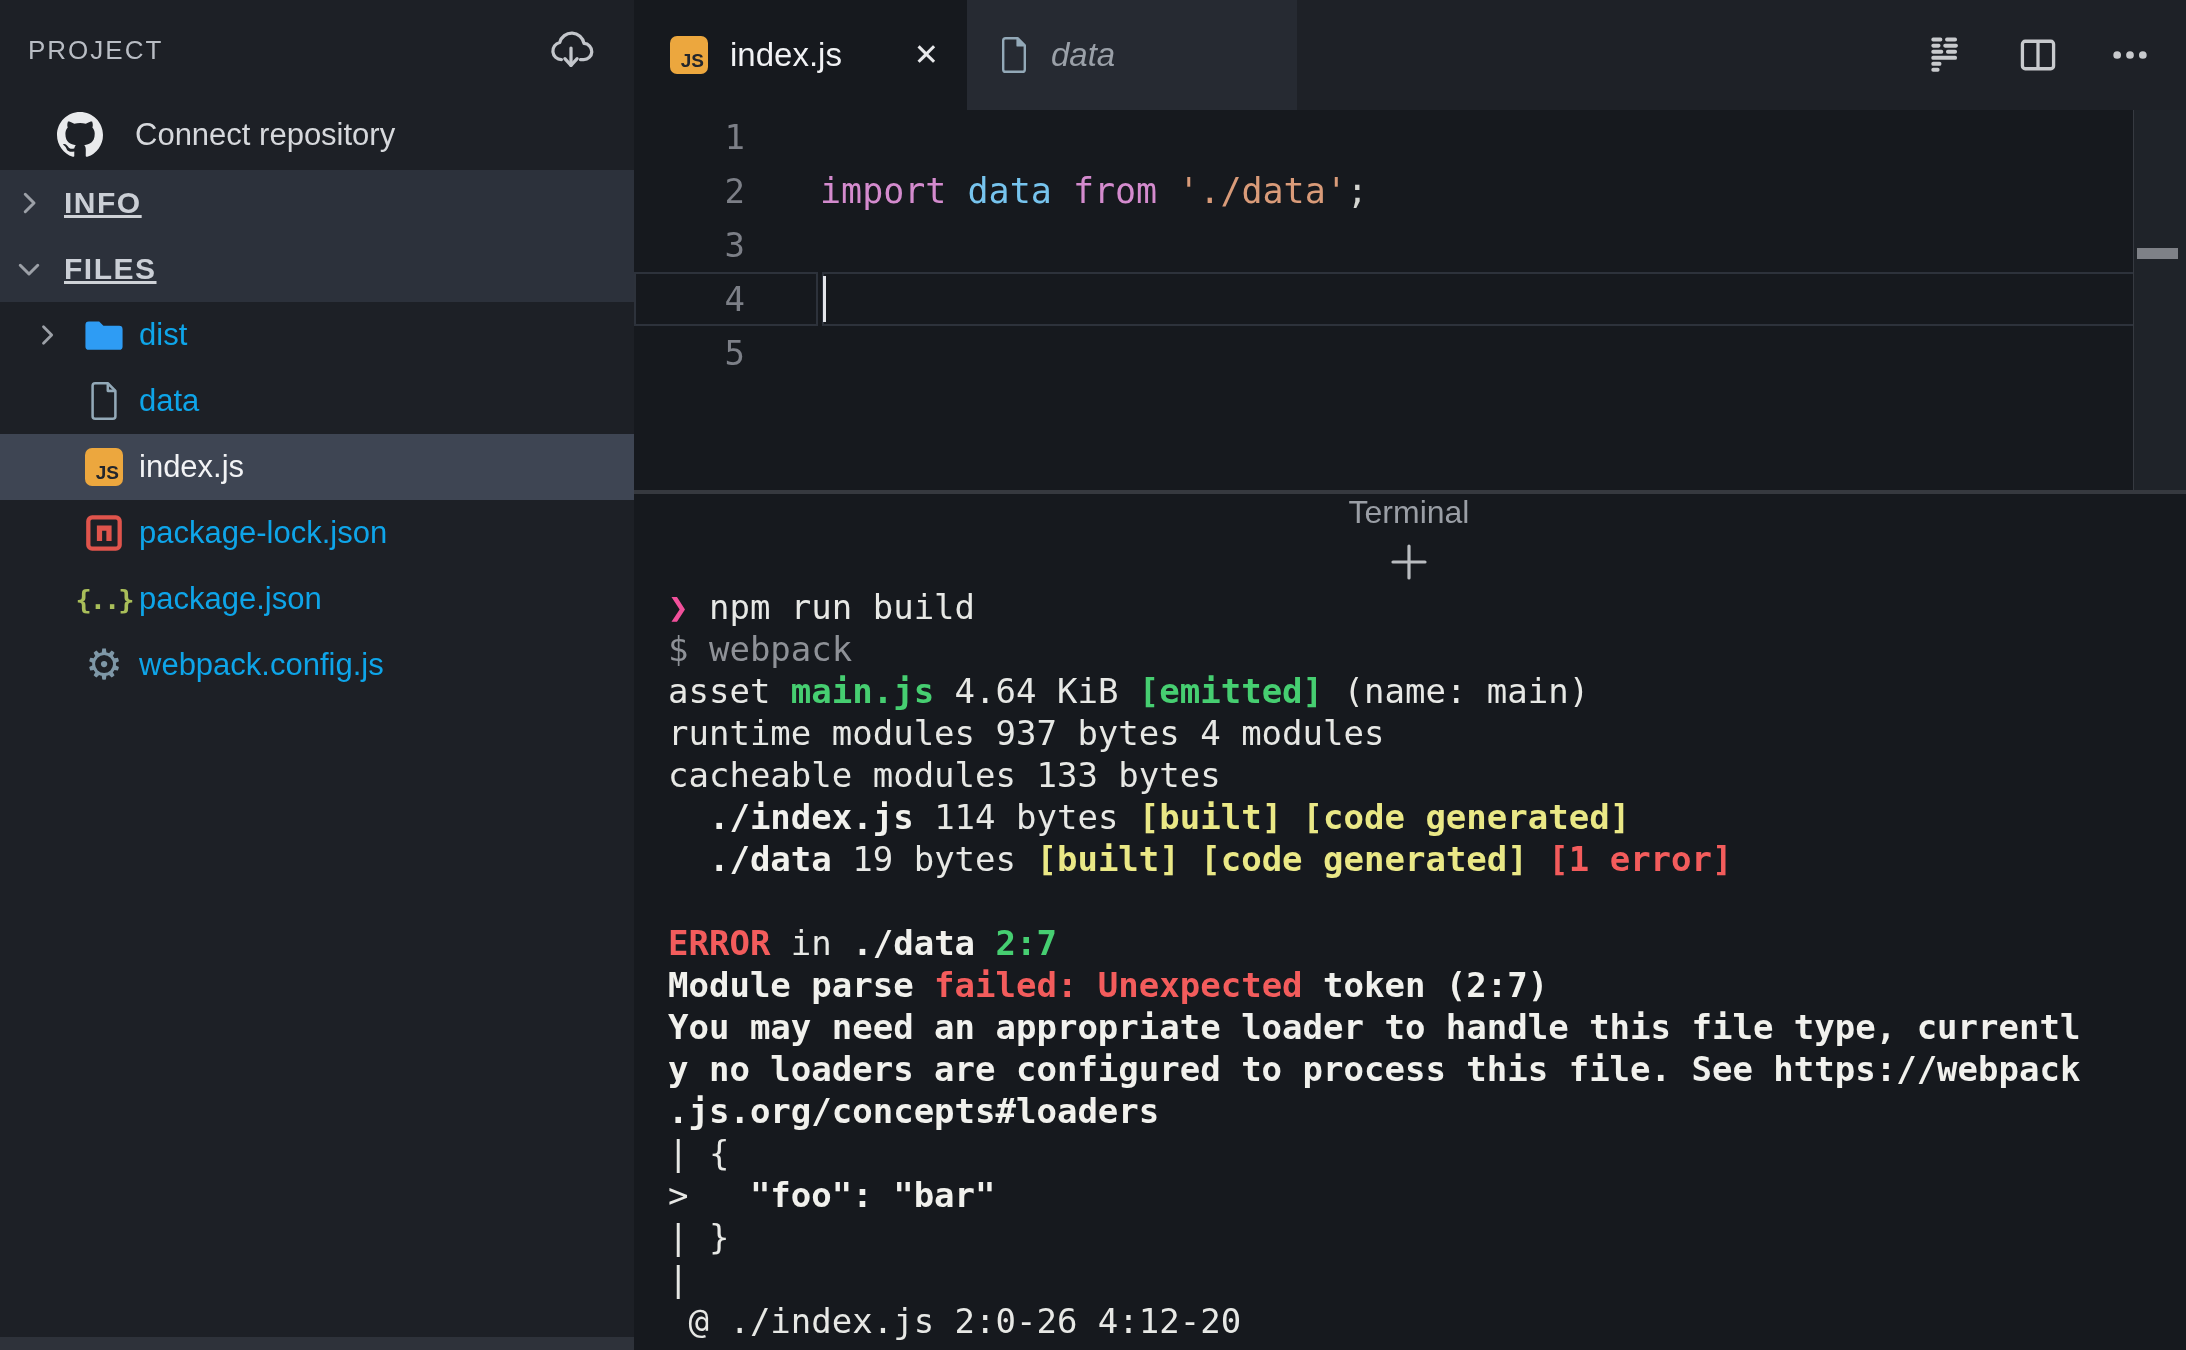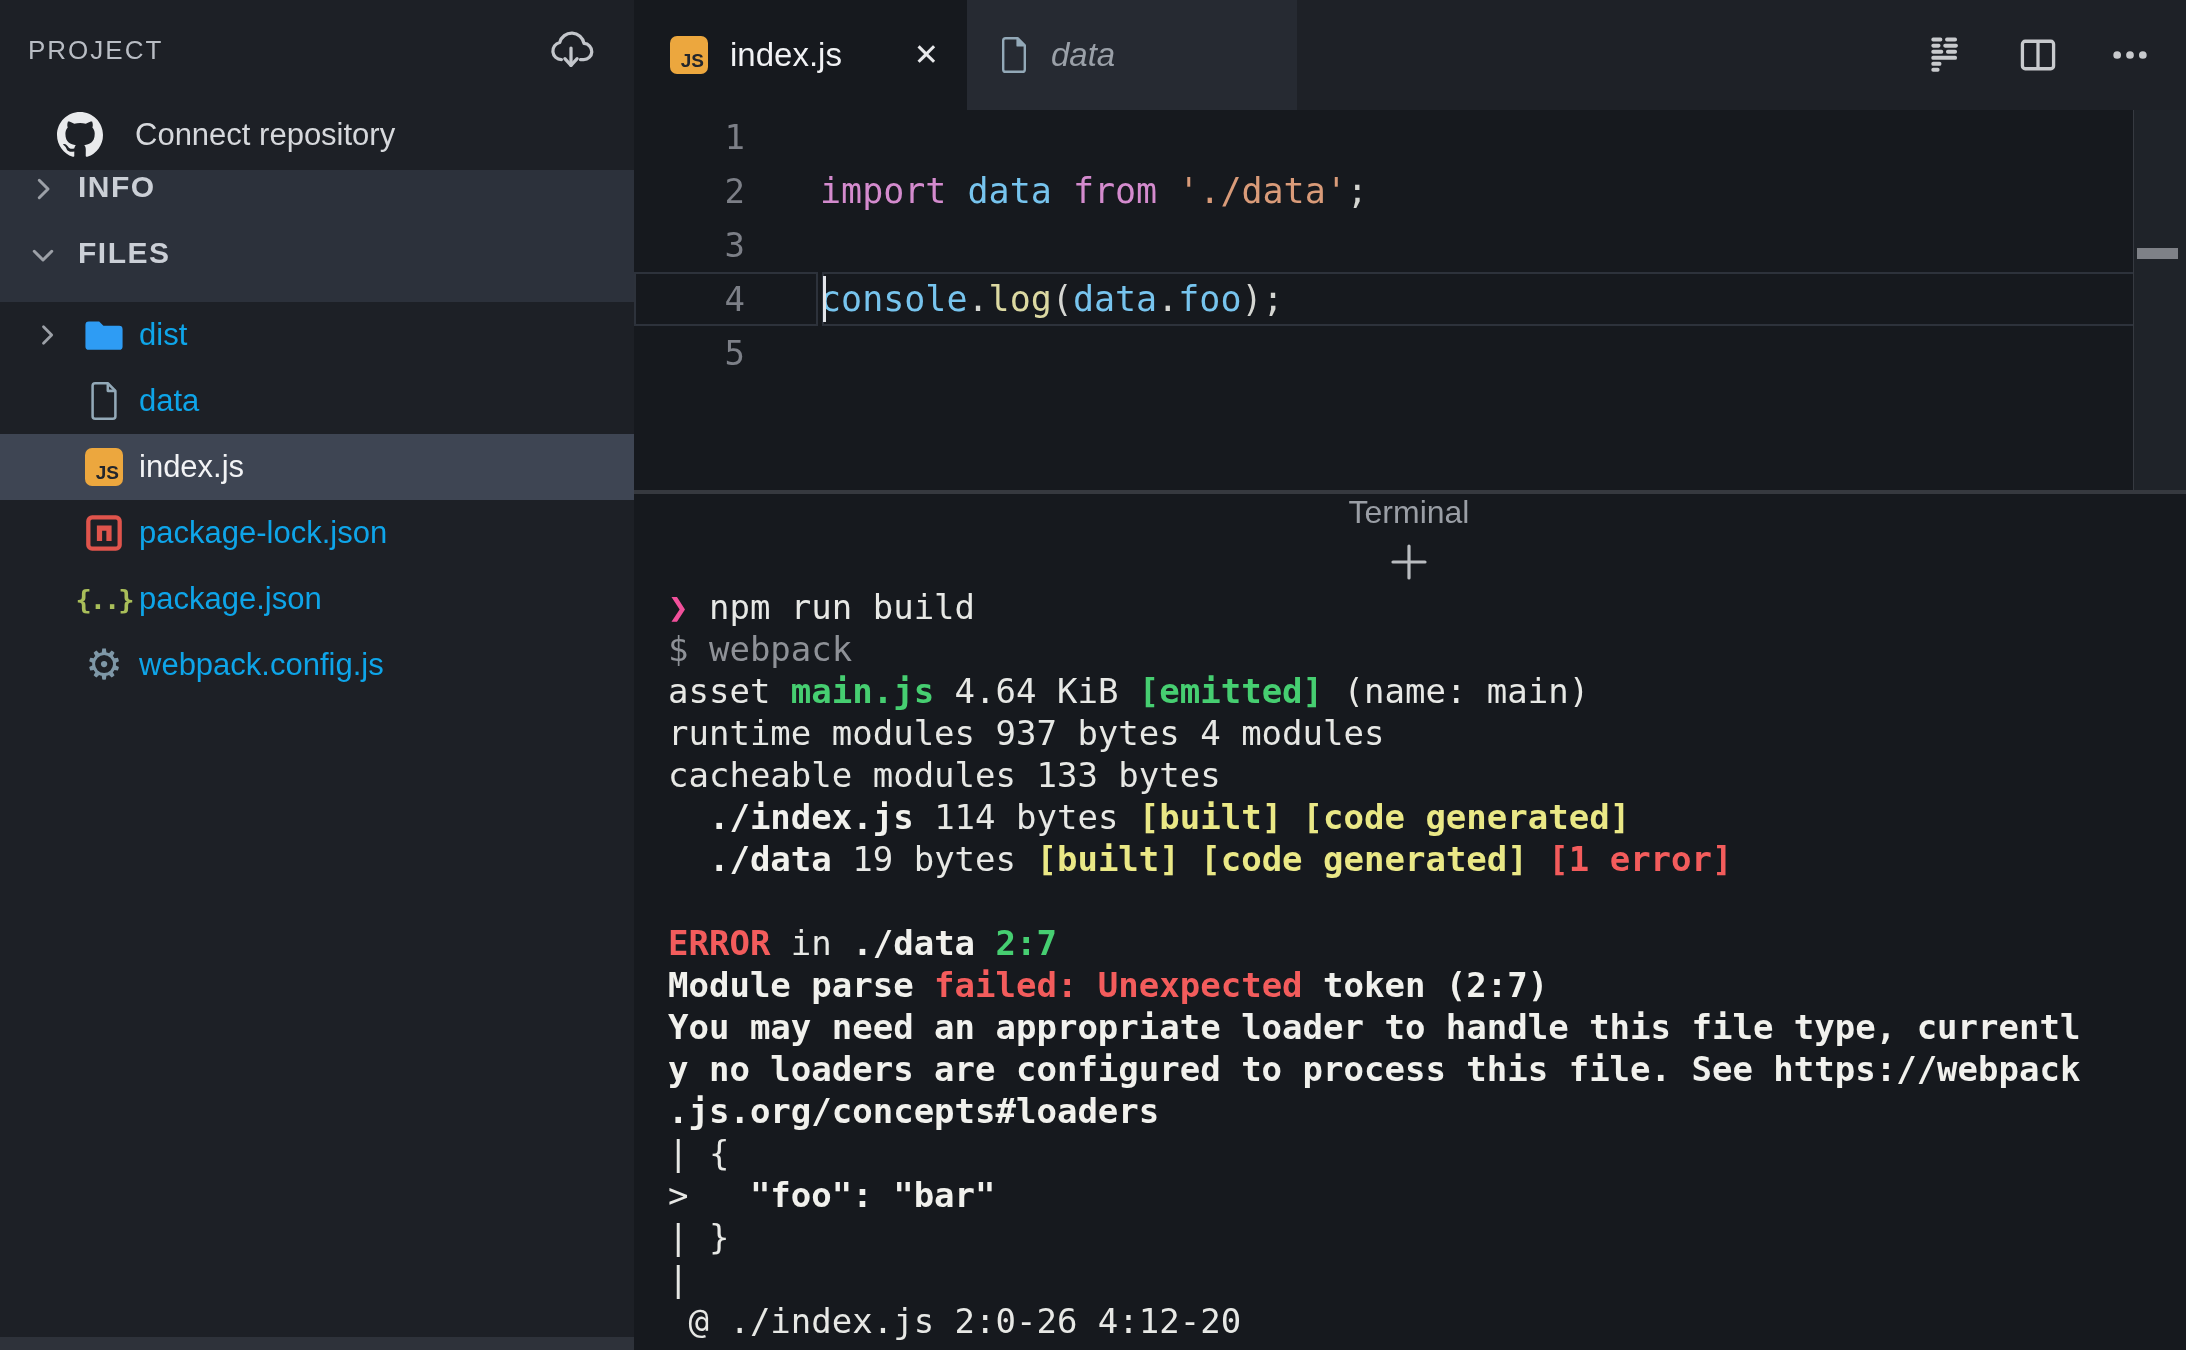--- a/index.html
+++ b/index.html
@@ -8,21 +8,21 @@
   .app{display:flex;width:2186px;height:1350px;}
 
   
   .sidebar{width:634px;flex:none;height:100%;background:#1d2026;position:relative;color:#cfd2d7;}
   .sb-header{display:flex;align-items:center;justify-content:space-between;height:100px;padding:0 40px 0 28px;}
   .project-label{font-size:26px;letter-spacing:2px;color:#b9bdc4;}
   .icon-btn{background:none;border:none;padding:0;cursor:pointer;display:flex;align-items:center;}
   .connect{display:flex;align-items:center;gap:32px;height:70px;padding-left:57px;cursor:pointer;}
   .connect-label{font-size:31px;color:#d6d8dc;}
   .sections{background:#2c313b;}
-  .section-row{display:flex;align-items:flex-start;height:66px;gap:16px;padding-left:24px;cursor:pointer;}
+  .section-row{display:flex;align-items:center;height:66px;gap:16px;padding-left:10px;cursor:pointer;text-decoration:underline;}
   .section-label{font-size:30px;font-weight:bold;letter-spacing:1.5px;color:#cbcfd6;}
   .chev{flex:none;display:flex;align-items:center;justify-content:center;width:38px;height:38px;}
   .files{list-style:none;margin:0;padding:0;}
   .file-row{display:flex;align-items:center;height:66px;cursor:pointer;}
   .file-row .chev{margin-left:28px;}
   .file-row .ficon{width:40px;height:40px;flex:none;margin-left:84px;display:flex;align-items:center;justify-content:center;}
   .file-row .ficon.after-chev{margin-left:18px;}
   .file-label{font-size:31px;margin-left:15px;color:#0ea5e9;}
   .file-row.selected{background:#3e4553;}
   .file-row.selected .file-label{color:#f2f3f5;}
@@ -229,21 +229,21 @@
           </svg>
         </span>
       </div>
     </div>
 
     <div class="editor">
       <div id="code">
           <div class="cl"><span class="ln">1</span></div>
           <div class="cl"><span class="ln">2</span><span class="ct"><span class="tk-kw">import</span><span class="tk-pl"> </span><span class="tk-id">data</span><span class="tk-pl"> </span><span class="tk-kw">from</span><span class="tk-pl"> </span><span class="tk-str">'./data'</span><span class="tk-pl">;</span></span></div>
           <div class="cl"><span class="ln">3</span><span class="ct"></span></div>
-          <div class="cl"><span class="ln">4</span><span class="ct"><span class="tk-id">console</span><span class="tk-pl">.</span><span class="tk-fn">log</span><span class="tk-pl">(</span><span class="tk-id">data</span><span class="tk-pl">.</span><span class="tk-id">foo</span><span class="tk-pl">)</span><span class="tk-pl">;</span></span></div>
+          <div class="cl"><span class="ln">4</span></div>
           <div class="cl"><span class="ln">5</span><span class="ct"></span></div>
         </div>
       <div class="curline-g"></div>
       <div class="curline-c"></div>
       <div class="cursor"></div>
       <div class="ovstrip">
         <div class="ovdash"></div>
       </div>
     </div>
 

